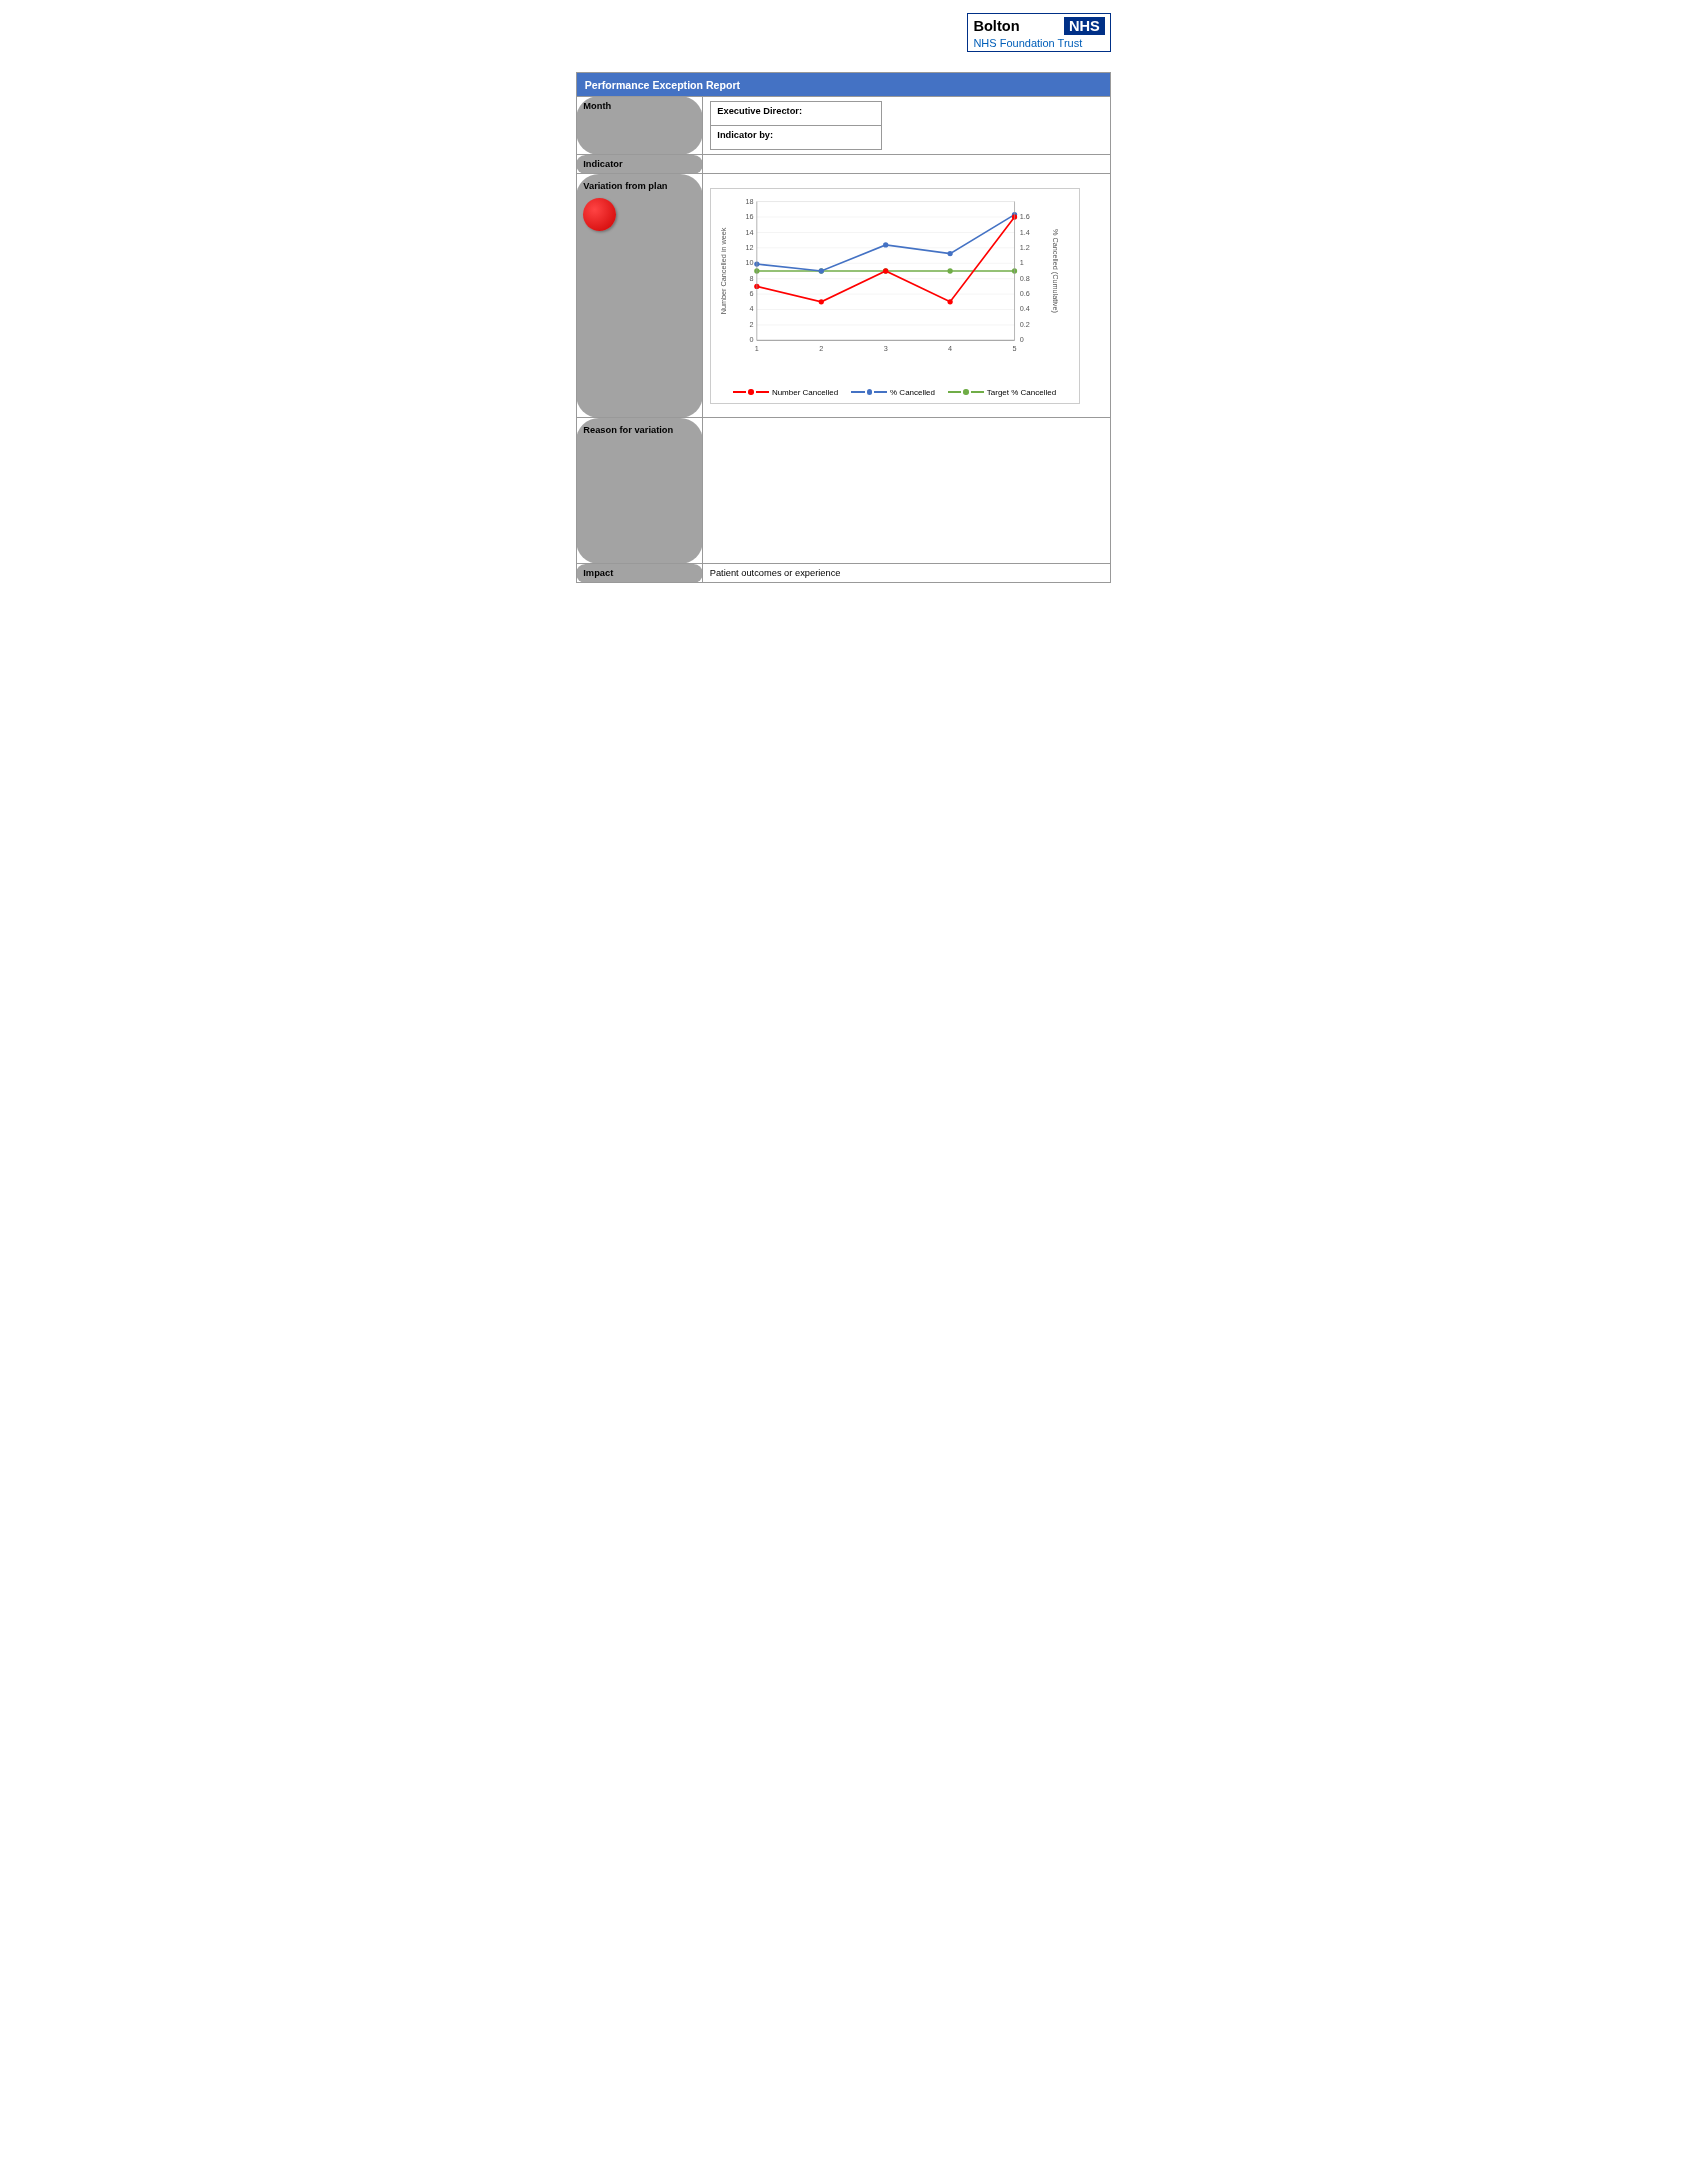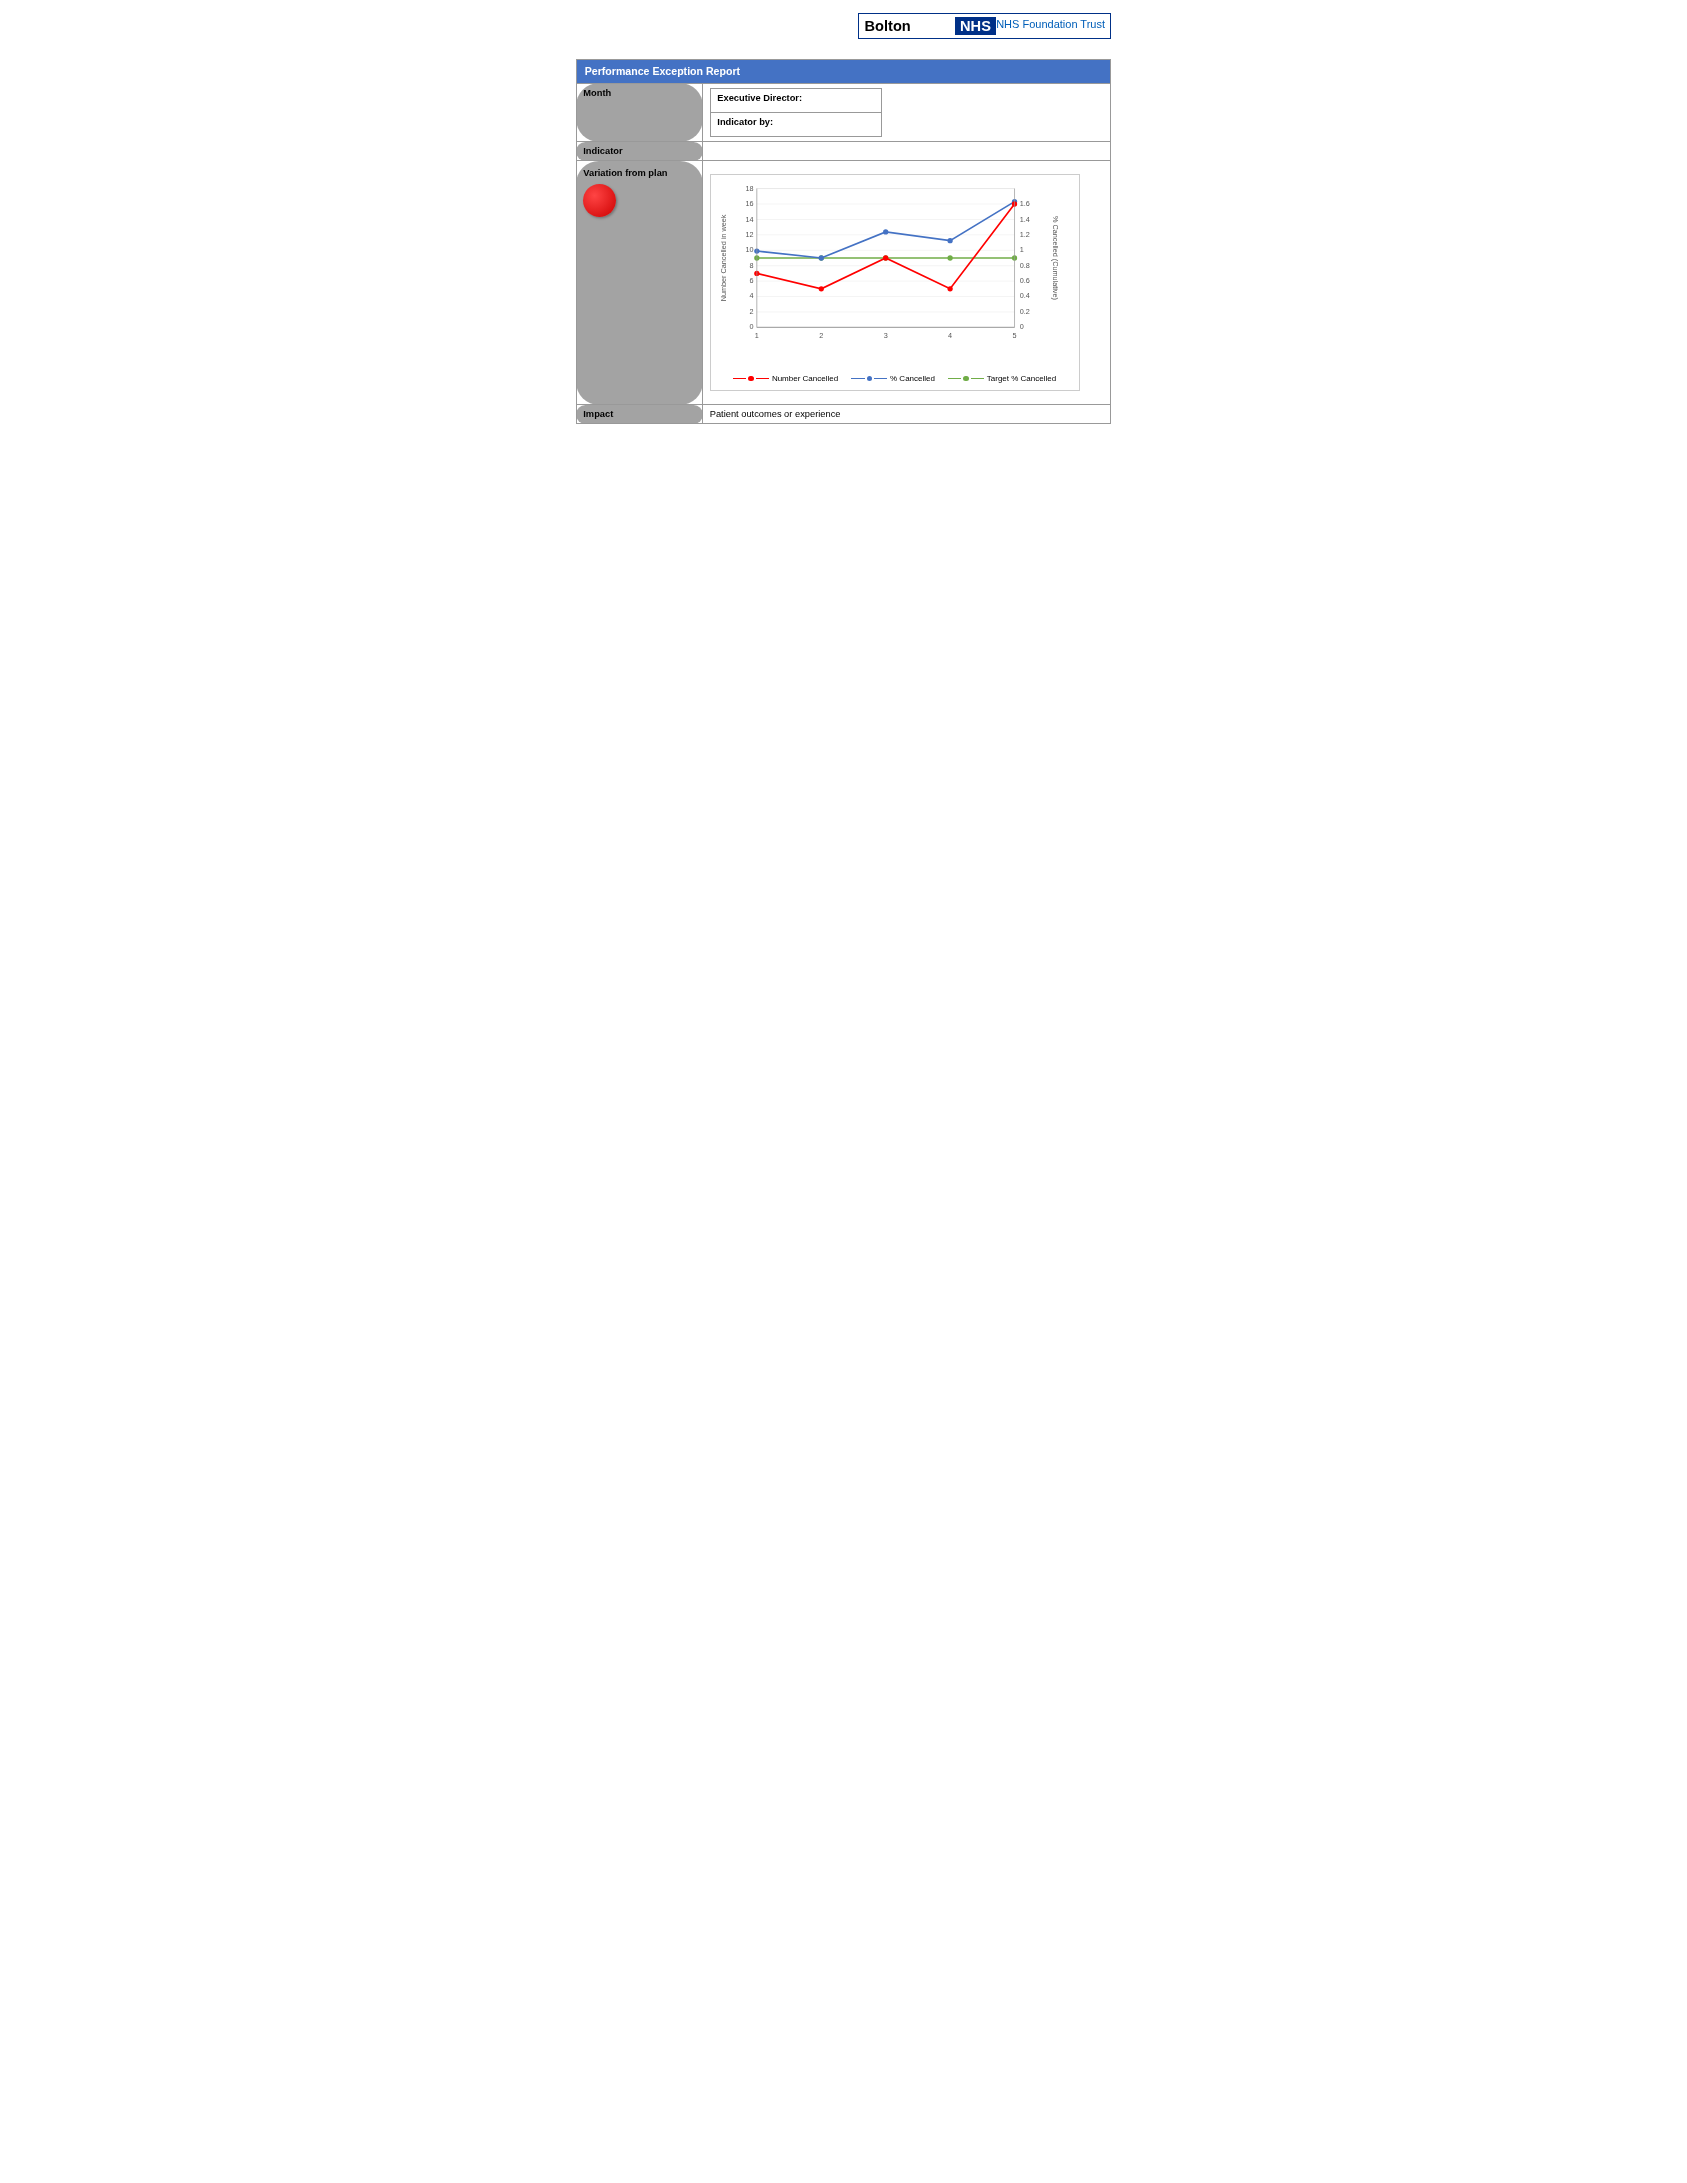--- a/index.html
+++ b/index.html
@@ -39,20 +39,21 @@
       padding: 1.3px 5.3px;
       margin-left: 40px;
     }
     .logo-trust {
       color: #005EB8;
       font-size: 11px;
       margin-top: 1.3px;
     }
     .logo-right {
       display: flex;
+      flex-direction: column;
       align-items: flex-start;
     }
     .logo-top {
       display: flex;
       align-items: center;
     }
 
     
     .main-table {
       width: 100%;
@@ -289,20 +290,26 @@
               <span style="width:5.3px; height:5.3px; border-radius:50%; background:#70AD47; display:inline-block;"></span>
               <span style="width:13.2px; height:1.3px; background:#70AD47; display:inline-block;"></span>
             </span>
             <span>Target % Cancelled</span>
           </div>
         </div>
       </div>
     </td>
   </tr>
 
+  <tr class="header-row">
+    <td class="label-cell" style="height:146px; vertical-align:top; padding:6.6px;">
+      <span>Reason for variation</span>
+    </td>
+    <td class="content-cell" style="height:146px;"></td>
+  </tr>
 
   <tr class="header-row">
     <td class="label-cell">Impact</td>
     <td class="content-cell">Patient outcomes or experience</td>
   </tr>
 </tbody>
   </table>
 
 
 </body></html>

